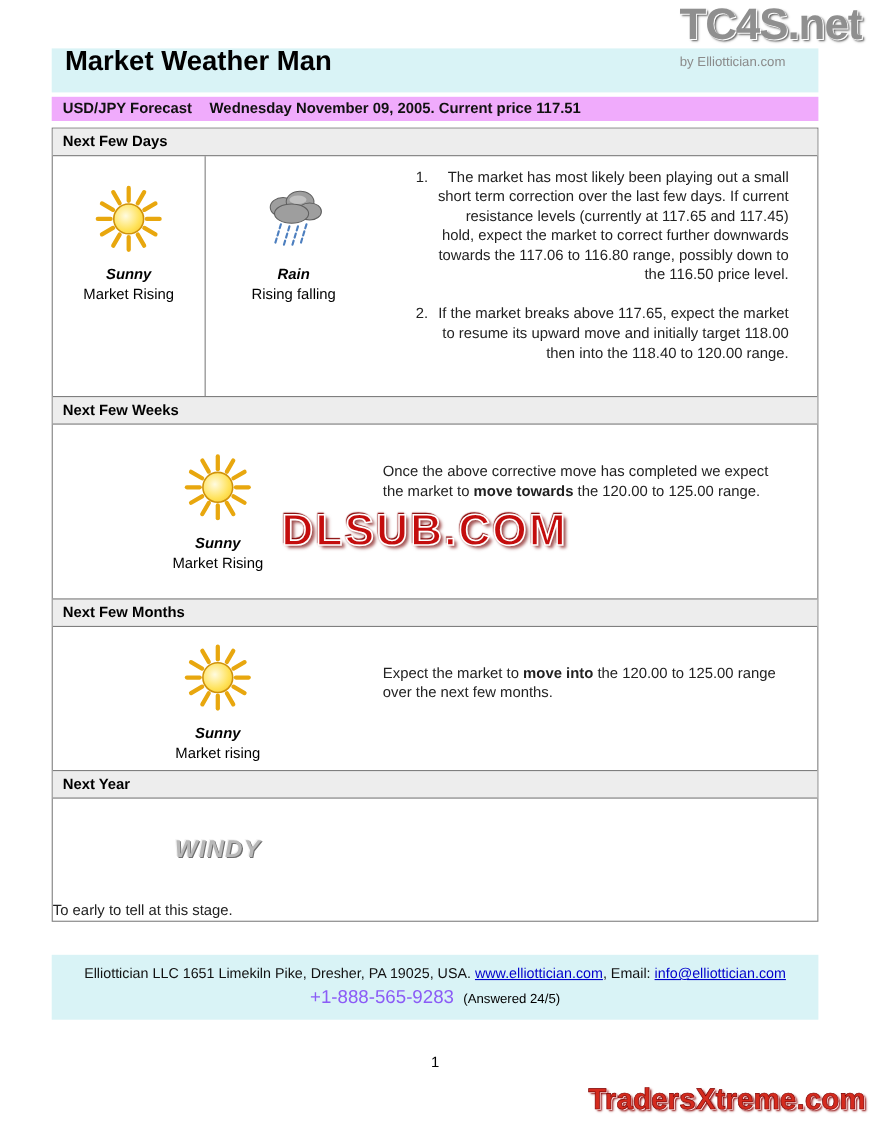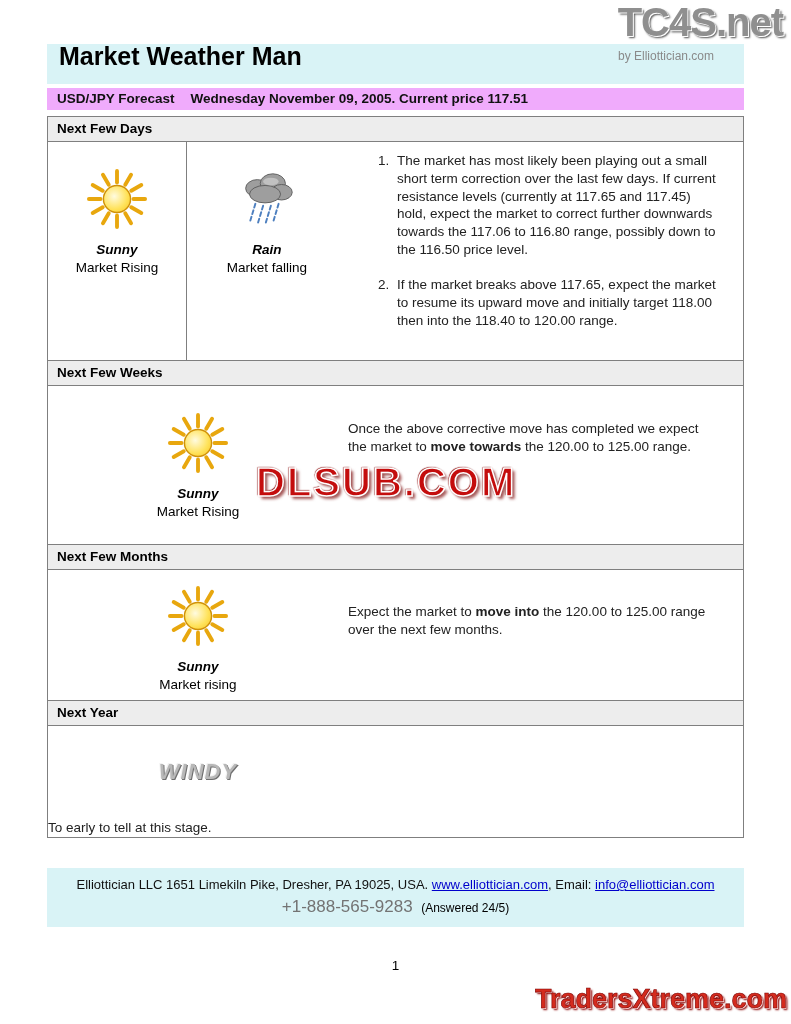--- a/index.html
+++ b/index.html
@@ -84,21 +84,21 @@
   }
   .doc-table > .section-header:first-child { border-top: none; }
   
   .days-row { display: grid; grid-template-columns: 139px 160px 1fr; min-height: 218px; }
   .icon-cell { display: flex; flex-direction: column; align-items: center; padding-top: 26px; }
   .cell-divider { border-right: 1px solid #7f7f7f; }
   .wicon { width: 62px; height: 62px; }
   .icon-label { font-size: 13.5px; font-weight: bold; font-style: italic; margin-top: 12px; }
   .icon-sub { font-size: 13.5px; margin-top: 3px; }
   .days-text { padding: 10px 26px 10px 0; }
-  .days-text ol { margin: 0; padding-left: 46px; font-size: 13.5px; line-height: 1.32; color: #222; }
+  .days-text ol { margin: 0; padding-left: 46px; font-size: 13.5px; line-height: 1.32; color: #222; text-align: right; }
   .days-text li { margin-bottom: 17px; padding-left: 4px; }
   
   .flex-row { display: flex; position: relative; }
   .icon-block { width: 300px; display: flex; flex-direction: column; align-items: center; }
   .row-text { flex: 1; padding-right: 30px; font-size: 13.5px; line-height: 1.35; color: #222; }
   .weeks-row { min-height: 158px; }
   .weeks-row .icon-block { padding-top: 26px; }
   .weeks-row .row-text { padding-top: 34px; }
   .months-row { min-height: 130px; }
   .months-row .icon-block { padding-top: 15px; }
@@ -116,21 +116,21 @@
   }
   
   .footer-band {
     margin-top: 30px;
     background: #d9f3f6;
     padding: 9px 10px 10px;
     text-align: center;
   }
   .footer-line1 { font-size: 13px; color: #111; }
   .footer-line2 { margin-top: 5px; }
-  .phone { font-size: 17px; color: #737373; }
+  .phone { font-size: 17px; color: #8b5cf6; }
   .phone-note { font-size: 12px; color: #000; margin-left: 4px; }
   a.link { color: #0000cc; text-decoration: underline; cursor: pointer; }
   
   .page-number {
     position: absolute;
     top: 958px;
     left: 0;
     width: 100%;
     text-align: center;
     font-size: 13.5px;
@@ -208,21 +208,21 @@
               <use href="#sun"></use>
             </svg>
           <div class="icon-label">Sunny</div>
           <div class="icon-sub">Market Rising</div>
         </div>
         <div class="icon-cell">
           <svg class="wicon">
               <use href="#raincloud"></use>
             </svg>
           <div class="icon-label">Rain</div>
-          <div class="icon-sub">Market falling</div>
+          <div class="icon-sub">Rising falling</div>
         </div>
         <div class="days-text">
           <ol>
             <li>The market has most likely been playing out a small short term correction over the last few days. If current resistance levels (currently at 117.65 and 117.45) hold, expect the market to correct further downwards towards the 117.06 to 116.80 range, possibly down to the 116.50 price level.</li>
             <li>If the market breaks above 117.65, expect the market to resume its upward move and initially target 118.00 then into the 118.40 to 120.00 range.</li>
           </ol>
         </div>
       </div>
 
       <div class="section-header">Next Few Weeks</div>

